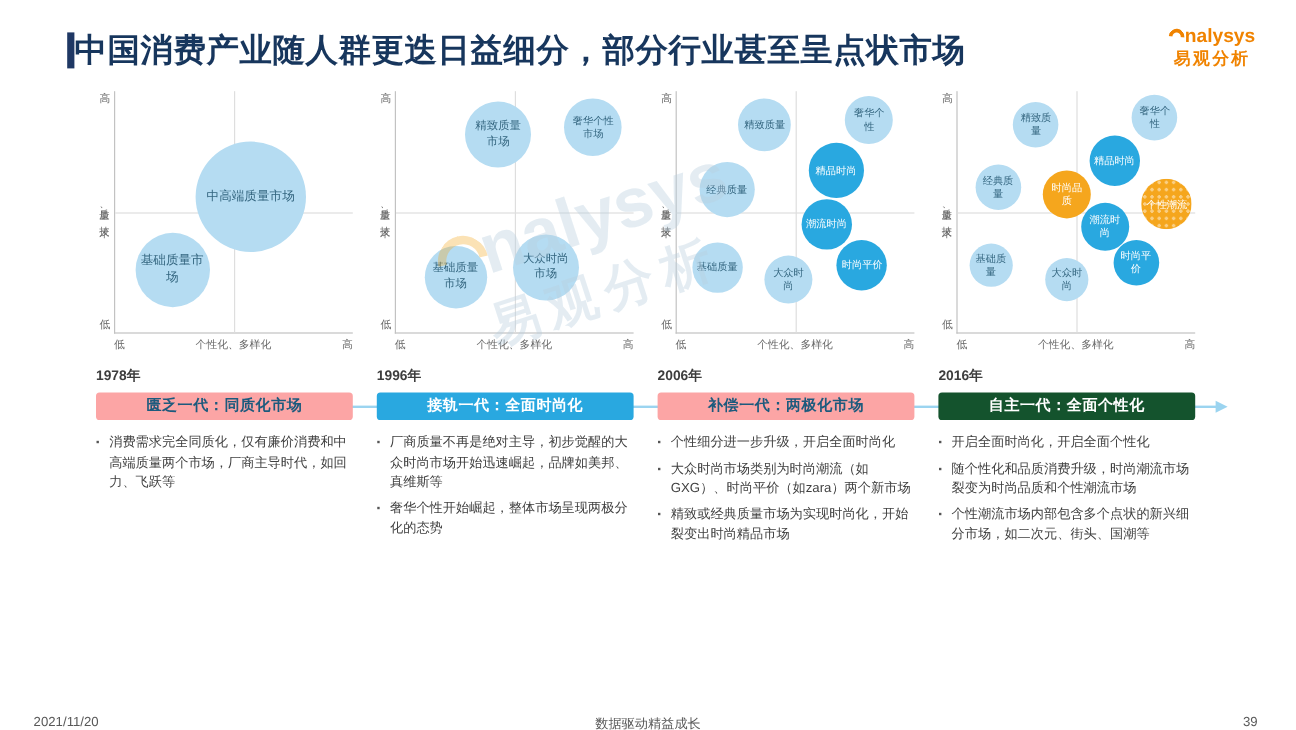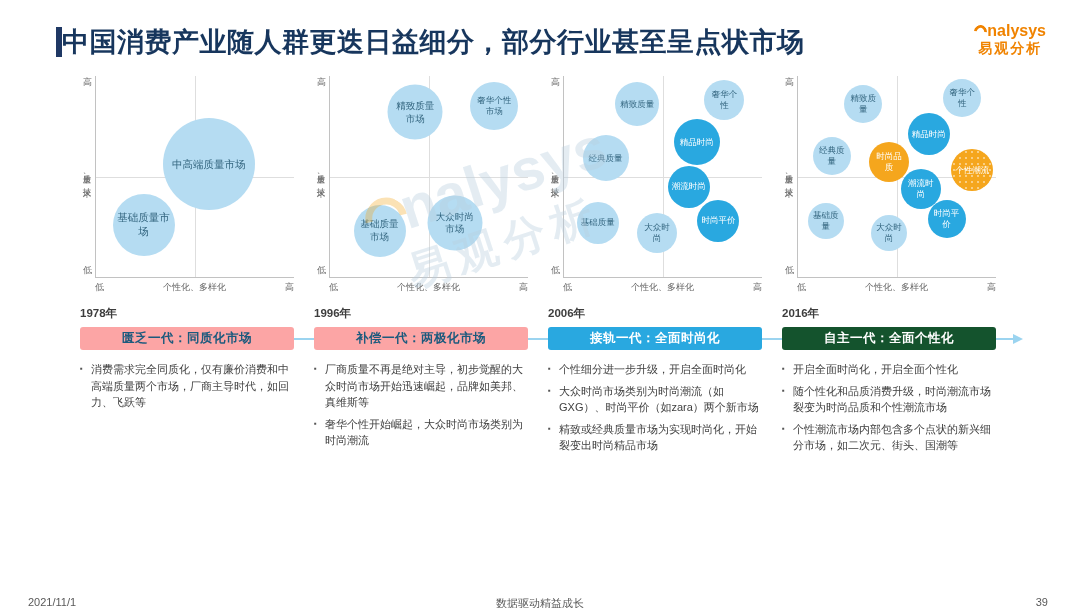--- a/index.html
+++ b/index.html
@@ -194,41 +194,41 @@
     <span>2006年</span>
     <span>2016年</span>
   </div>
 
 <div class="pills-wrap">
   <div class="timeline-line">
     <div class="arrow-head"></div>
   </div>
   <div class="cols pills-row">
       <div class="pill lightblue">匮乏一代：同质化市场</div>
+      <div class="pill blue">接轨一代：全面时尚化</div>
       <div class="pill lightblue">补偿一代：两极化市场</div>
-      <div class="pill blue">接轨一代：全面时尚化</div>
       <div class="pill orange">自主一代：全面个性化</div>
     </div>
 </div>
 
 <div class="cols bullets-row">
     <ul>
       <li>
         <span class="marker">▪</span>
         <span>消费需求完全同质化，仅有廉价消费和中高端质量两个市场，厂商主导时代，如回力、飞跃等</span>
       </li>
     </ul>
     <ul>
       <li>
         <span class="marker">▪</span>
         <span>厂商质量不再是绝对主导，初步觉醒的大众时尚市场开始迅速崛起，品牌如美邦、真维斯等</span>
       </li>
       <li>
         <span class="marker">▪</span>
-        <span>奢华个性开始崛起，大众时尚市场类别为时尚潮流</span>
+        <span>奢华个性开始崛起，整体市场呈现两极分化的态势</span>
       </li>
     </ul>
     <ul>
       <li>
         <span class="marker">▪</span>
         <span>个性细分进一步升级，开启全面时尚化</span>
       </li>
       <li>
         <span class="marker">▪</span>
         <span>大众时尚市场类别为时尚潮流（如GXG）、时尚平价（如zara）两个新市场</span>
@@ -253,16 +253,16 @@
       </li>
     </ul>
   </div>
 
 <div class="watermark">
   <div class="wm-en"><span class="wm-arc"></span><span>nalysys</span></div>
   <div class="wm-cn">易观分析</div>
 </div>
 
 <div class="footer">
-  <span class="footer-date">2021/11/1</span>
+  <span class="footer-date">2021/11/20</span>
   <span class="footer-center">数据驱动精益成长</span>
   <span class="footer-page">39</span>
 </div>
 
 </body></html>

